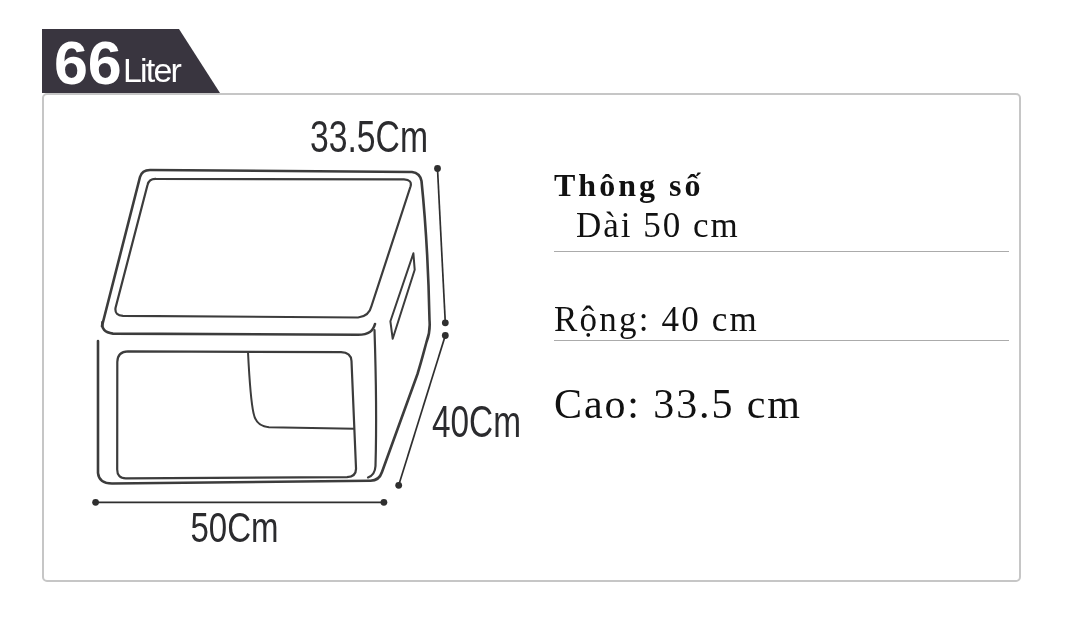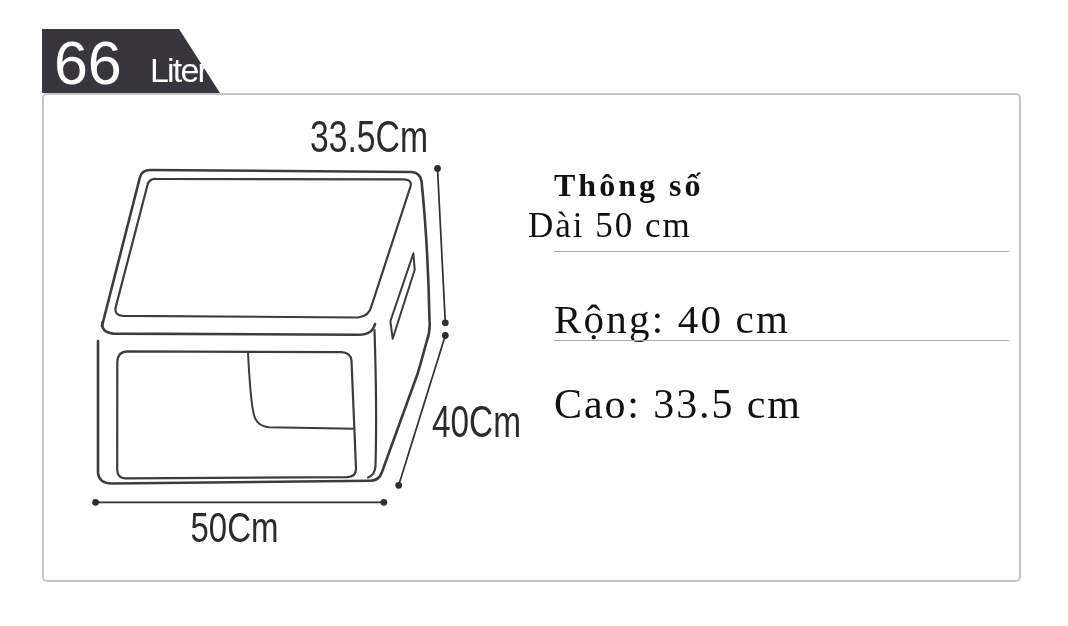--- a/index.html
+++ b/index.html
@@ -6,23 +6,23 @@
   body{font-family:"Liberation Sans",sans-serif;position:relative;}
   .abs{position:absolute;}
 </style>
 </head>
 <body>
 
 <div class="abs" style="left:42px;top:93px;width:975px;height:485px;border:2px solid #c6c6c6;border-radius:5px;background:#ffffff;"></div>
 
 <div class="abs" style="left:42px;top:29px;width:178px;height:64px;background:#39353f;clip-path:polygon(0 0,137px 0,178px 64px,0 64px);"></div>
 
-<div class="abs" style="left:54px;top:32.5px;color:#fff;font-weight:normal;font-size:61px;line-height:61px;letter-spacing:-0.2px;">66</div>
+<div class="abs" style="left:54px;top:32.5px;color:#fff;font-weight:bold;font-size:61px;line-height:61px;letter-spacing:-0.2px;">66</div>
 
-<div class="abs" style="left:123px;top:53px;color:#fff;font-size:34px;line-height:34px;letter-spacing:-1.8px;margin-left:27px;">Liter</div>
+<div class="abs" style="left:123px;top:53px;color:#fff;font-size:34px;line-height:34px;letter-spacing:-1.8px;">Liter</div>
 
 <svg class="abs" style="left:0;top:0;" width="1068" height="626" viewBox="0 0 1068 626" fill="none">
 
   <path d="M 102,326 L 140,177 Q 142,170 150,170 L 412,172 Q 420,173 421.5,181
            C 425.5,220 428.5,270 429.5,320 Q 430.5,332 426.5,342 C 423.5,353 421.5,361 417.5,374 L 382,472 Q 379,481 370,480.7
            L 112,483.5 Q 99,483.5 98,473 L 98,341" stroke="#3c3c3c" stroke-width="2.6" stroke-linecap="round"></path>
 
   <path d="M 102.5,322 Q 100.5,332 113,333.6 L 358,334.8 C 369,334.8 373,331 375,324" stroke="#3c3c3c" stroke-width="2.6" stroke-linecap="round"></path>
 
   <path d="M 115.5,308 L 147.5,185 Q 149,178.6 156,178.9 L 404,179.4 Q 412.5,179.8 410.5,186.5
@@ -55,21 +55,21 @@
 
   <text x="310" y="152" font-size="45" fill="#2b2b2e" textLength="118" lengthAdjust="spacingAndGlyphs">33.5Cm</text>
 
   <text x="432" y="437" font-size="45" fill="#2b2b2e" textLength="89" lengthAdjust="spacingAndGlyphs">40Cm</text>
 
   <text x="190.5" y="542" font-size="43" fill="#2b2b2e" textLength="88" lengthAdjust="spacingAndGlyphs">50Cm</text>
 </svg>
 
 <div class="abs" style="left:554px;top:167.8px;font-family:'Liberation Serif',serif;font-weight:bold;font-size:32px;line-height:35px;letter-spacing:3px;color:#111;">Thông số</div>
 
-<div class="abs" style="left:528px;top:207.6px;font-family:'Liberation Serif',serif;font-size:35px;line-height:35px;letter-spacing:2px;color:#111;">Dài 50 cm</div>
+<div class="abs" style="left:576px;top:207.6px;font-family:'Liberation Serif',serif;font-size:35px;line-height:35px;letter-spacing:2px;color:#111;">Dài 50 cm</div>
 
 <div class="abs" style="left:554px;top:251px;width:455px;height:1px;background:#ababab;"></div>
 
-<div class="abs" style="left:554px;top:302.3px;font-family:'Liberation Serif',serif;font-size:41px;line-height:35px;letter-spacing:2.2px;color:#111;">Rộng: 40 cm</div>
+<div class="abs" style="left:554px;top:302.3px;font-family:'Liberation Serif',serif;font-size:35px;line-height:35px;letter-spacing:2.2px;color:#111;">Rộng: 40 cm</div>
 
 <div class="abs" style="left:554px;top:340px;width:455px;height:1px;background:#ababab;"></div>
 
 <div class="abs" style="left:554px;top:387.1px;font-family:'Liberation Serif',serif;font-size:42px;line-height:35px;letter-spacing:1.9px;color:#111;">Cao: 33.5 cm</div>
 
 </body></html>

